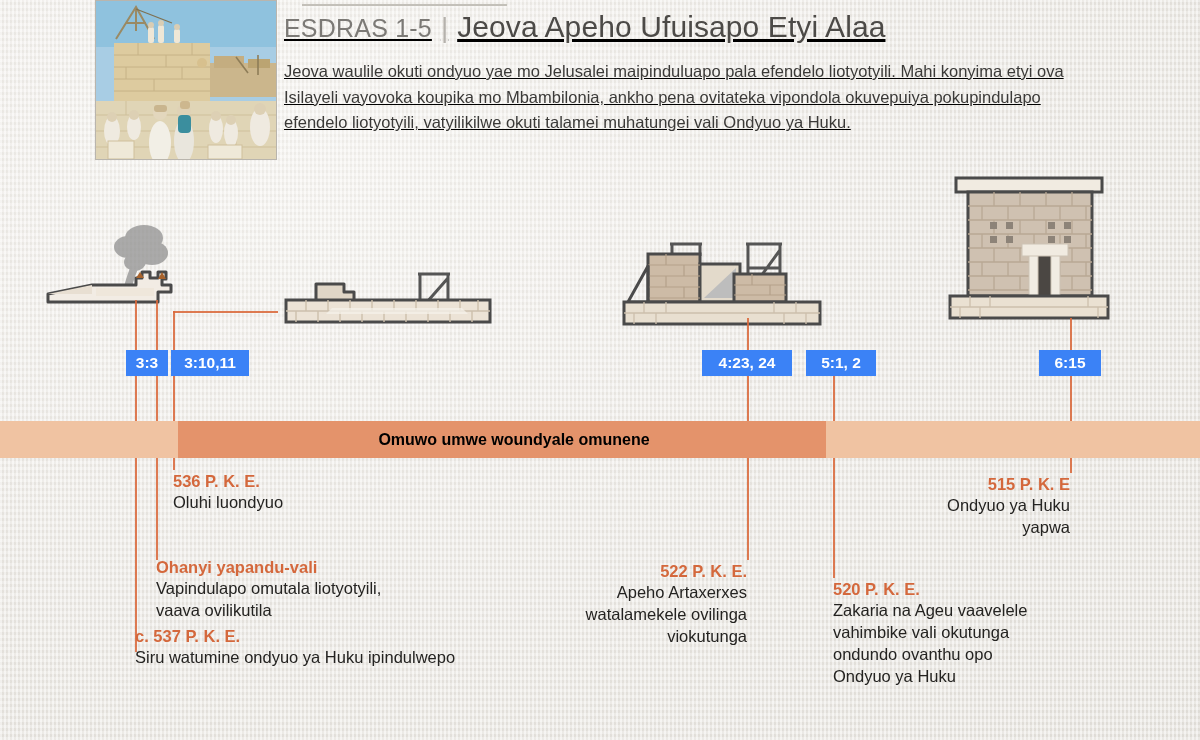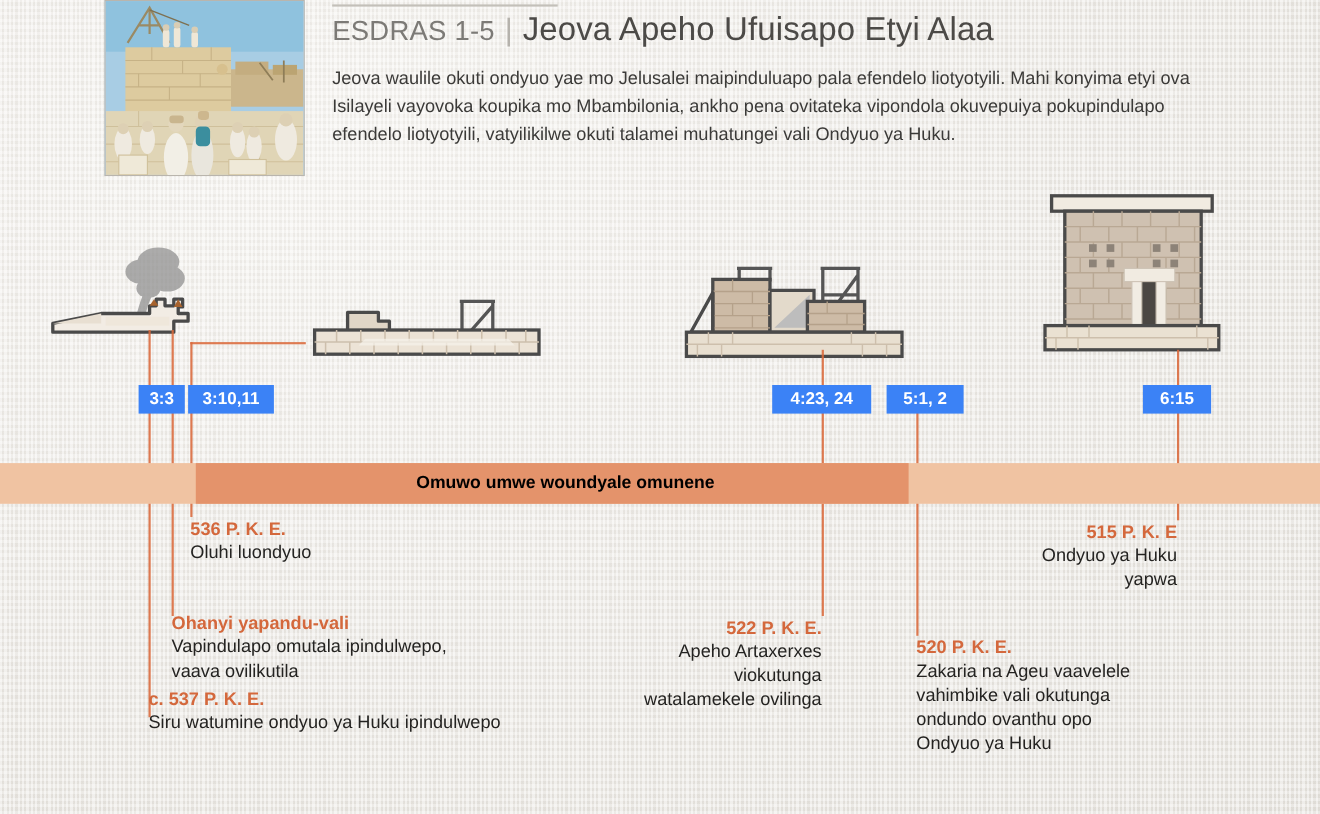--- a/index.html
+++ b/index.html
@@ -15,21 +15,21 @@
       repeating-linear-gradient(0deg, rgba(255,255,255,.30) 0 3px, rgba(0,0,0,.010) 3px 6px),
       radial-gradient(ellipse at 25% 18%, #f4f2ee 0%, #eae7e2 55%, #e4e1db 100%);
   }
   #sheet{position:absolute;inset:0;}
 
   
   .thumb{position:absolute;left:95px;top:0;width:180px;height:158px;
     border:1px solid #b9b5ad;overflow:hidden;background:#bcd6e8;}
   .thumb svg{display:block;width:100%;height:100%;}
   .hdr-rule{position:absolute;left:302px;top:4px;width:205px;height:2px;background:#c3c0b9;}
-  .hdr{position:absolute;left:302px;top:10px;width:880px;}
+  .hdr{position:absolute;left:284px;top:10px;width:880px;text-decoration:underline;}
   .hdr-line{display:flex;align-items:baseline;gap:9px;}
   .hdr-ref{font-size:25px;color:#7c7a76;letter-spacing:.2px;}
   .hdr-sep{font-size:28px;color:#b5b2ac;font-weight:300;}
   .hdr-title{font-size:30px;color:#4c4a47;letter-spacing:.1px;}
   .hdr-body{margin-top:15px;width:795px;font-size:16.5px;line-height:1.56;color:#3b3a38;}
 
   
   .band-light{position:absolute;left:0;top:421px;width:1200px;height:37px;background:#f0c3a2;}
   .band-dark{position:absolute;left:178px;top:421px;width:648px;height:37px;background:#e4936b;}
   .band-label{position:absolute;left:178px;top:421px;width:672px;height:37px;
@@ -276,34 +276,34 @@
   <div class="badge" style="left:806px;top:350px;width:70px;">5:1, 2</div>
   <div class="badge" style="left:1039px;top:350px;width:62px;">6:15</div>
 
   <div class="ann" style="left:173px;top:470px;">
     <div class="yr">536 P. K. E.</div>
     <div class="tx">Oluhi luondyuo</div>
   </div>
 
   <div class="ann" style="left:156px;top:556px;">
     <div class="yr">Ohanyi yapandu-vali</div>
-    <div class="tx">Vapindulapo omutala ipindulwepo,</div>
+    <div class="tx">Vapindulapo omutala liotyotyili,</div>
     <div class="tx">vaava ovilikutila</div>
   </div>
 
   <div class="ann" style="left:135px;top:610px;margin-top:15px;">
     <div class="yr">c. 537 P. K. E.</div>
     <div class="tx">Siru watumine ondyuo ya Huku ipindulwepo</div>
   </div>
 
   <div class="ann right" style="left:447px;top:560px;width:300px;">
     <div class="yr">522 P. K. E.</div>
     <div class="tx">Apeho Artaxerxes</div>
+    <div class="tx">watalamekele ovilinga</div>
     <div class="tx">viokutunga</div>
-    <div class="tx">watalamekele ovilinga</div>
   </div>
 
   <div class="ann" style="left:833px;top:578px;">
     <div class="yr">520 P. K. E.</div>
     <div class="tx">Zakaria na Ageu vaavelele</div>
     <div class="tx">vahimbike vali okutunga</div>
     <div class="tx">ondundo ovanthu opo</div>
     <div class="tx">Ondyuo ya Huku</div>
   </div>
 

